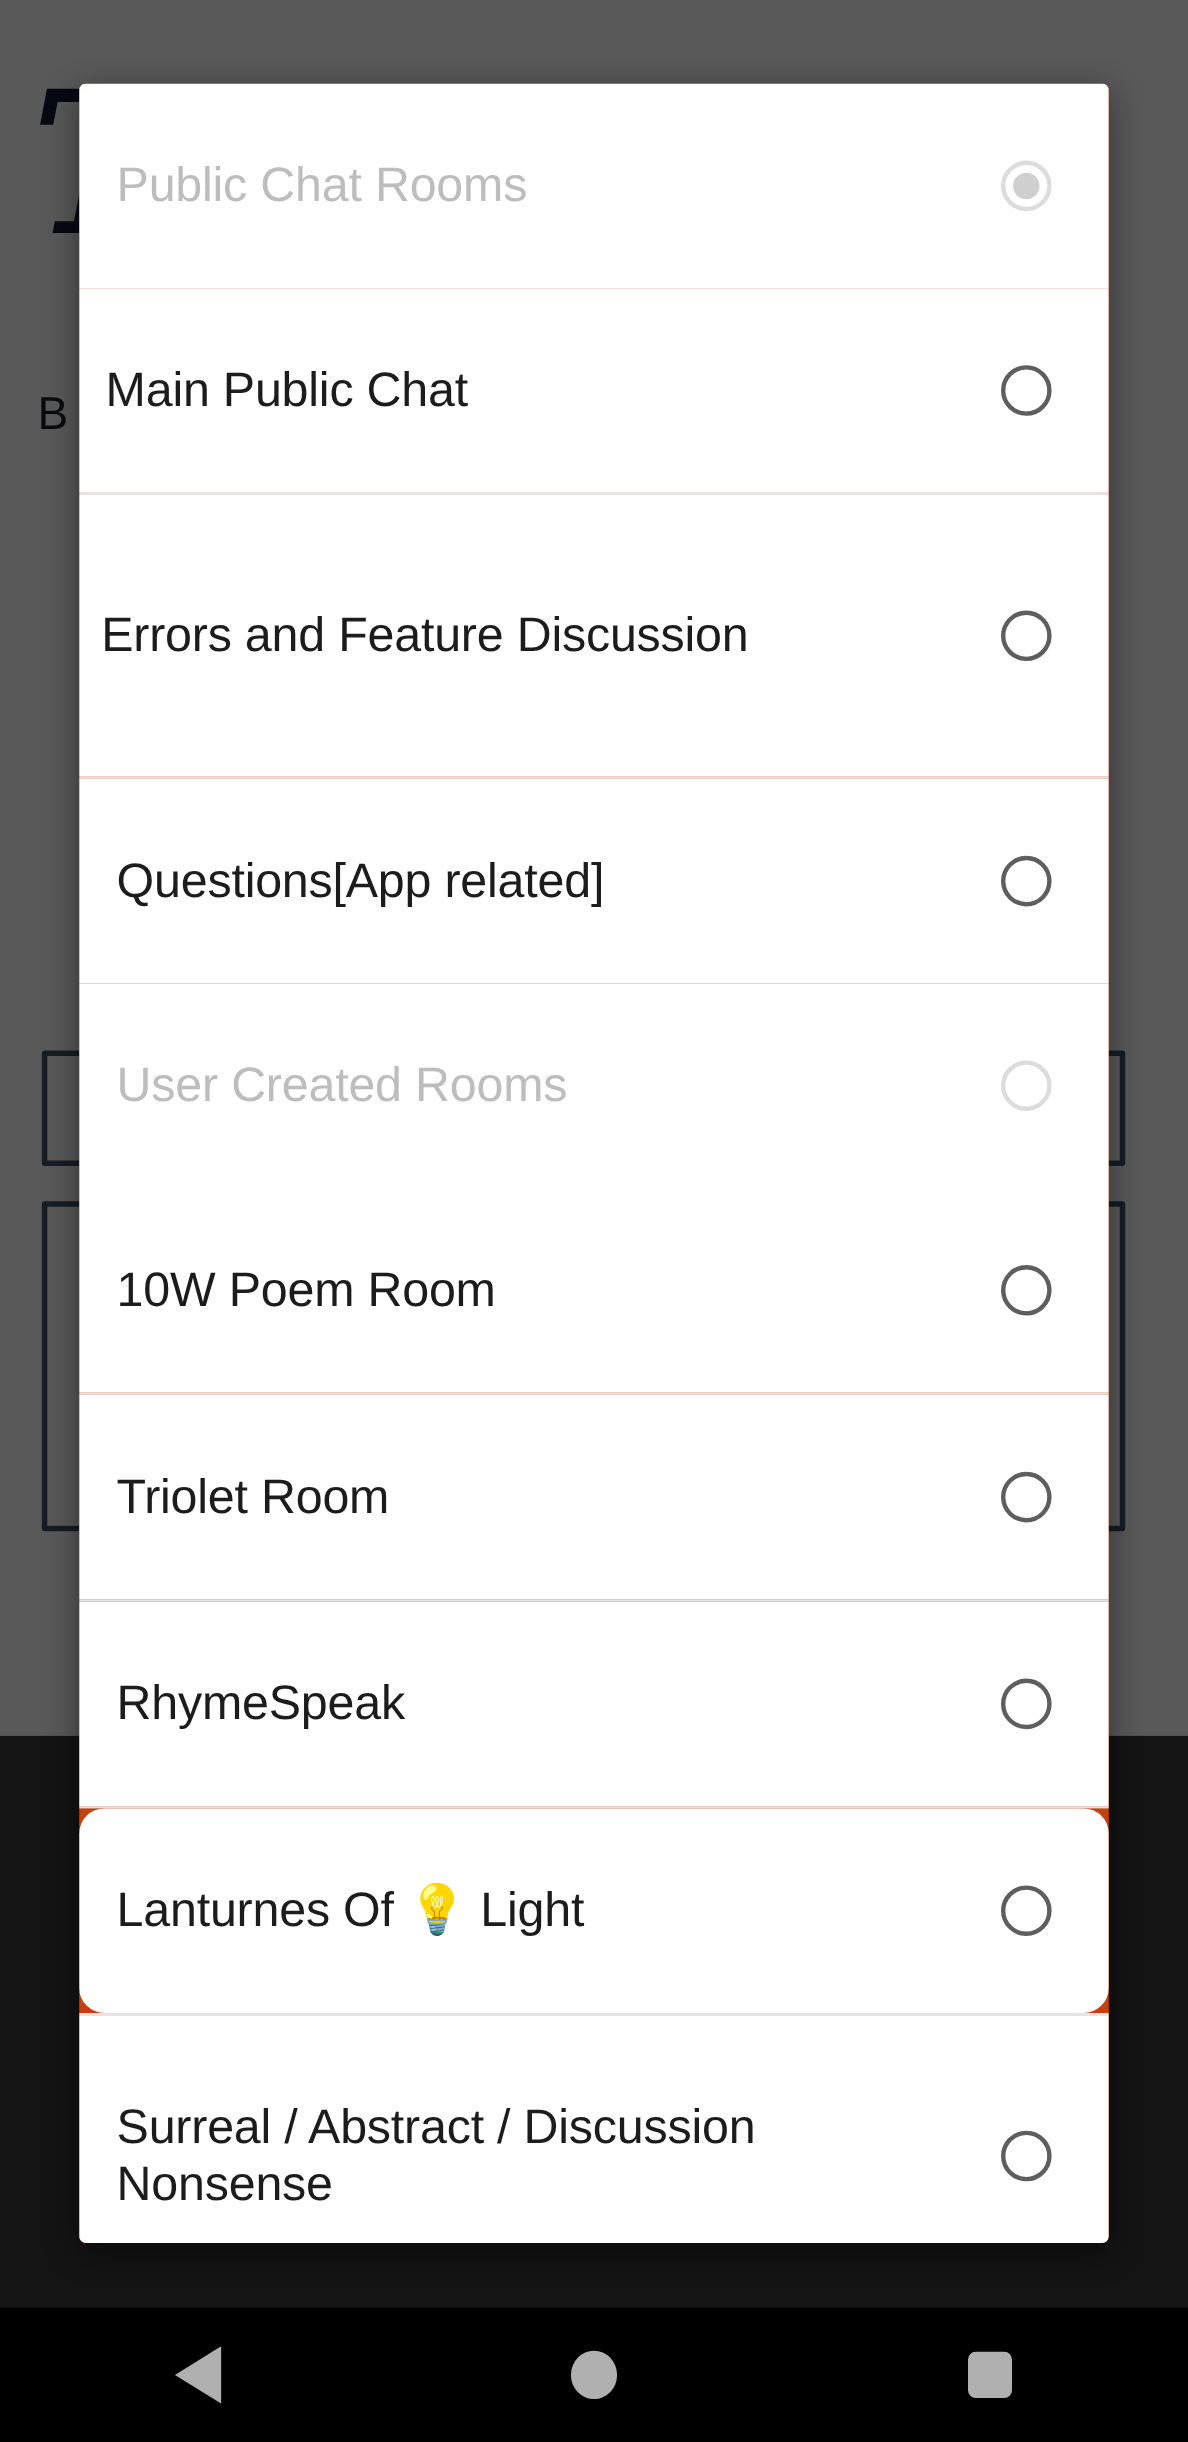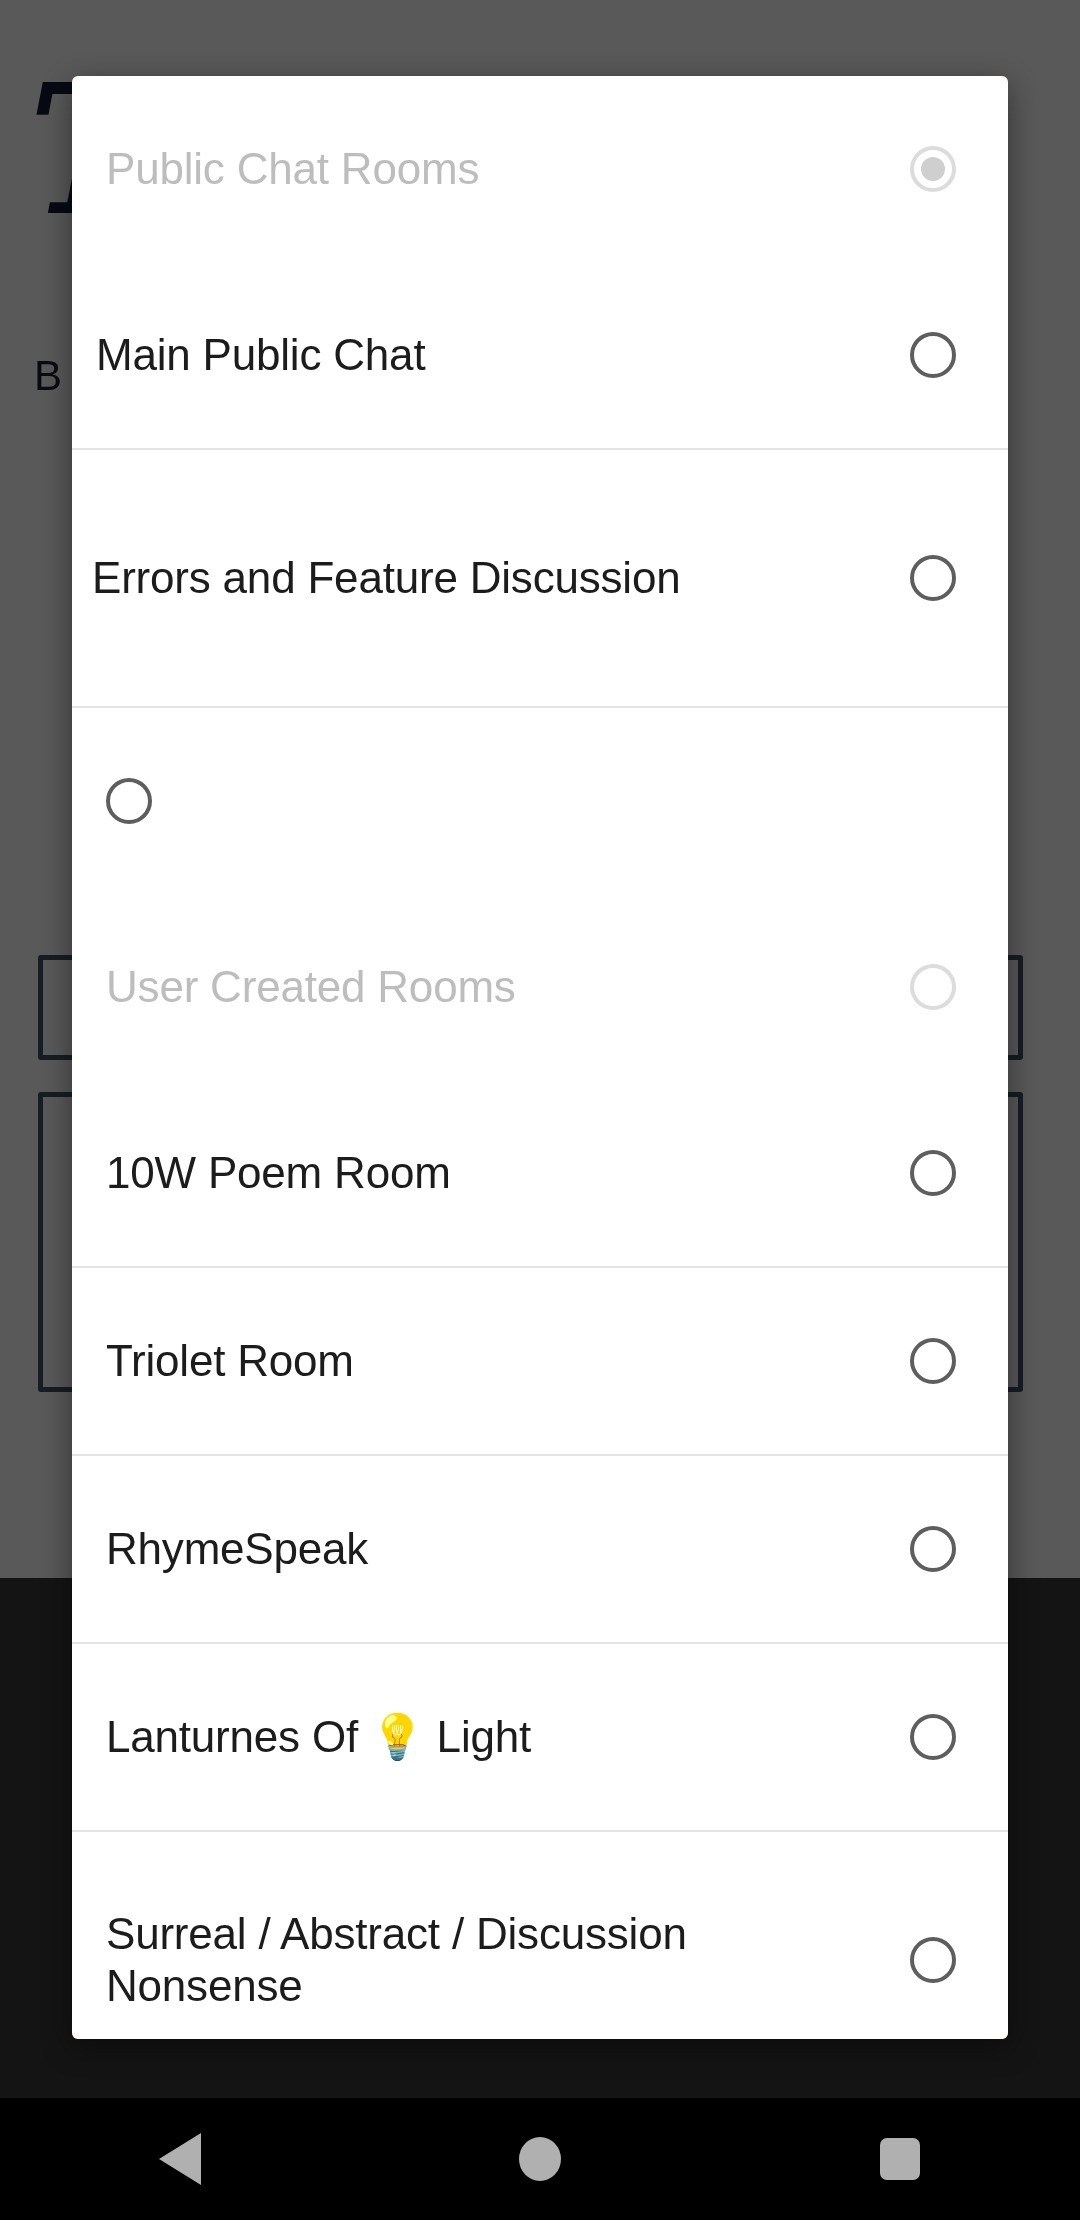--- a/index.html
+++ b/index.html
@@ -237,20 +237,21 @@
           <span class="row-label">Main Public Chat</span>
           <span class="radio"></span>
         </div>
         <div class="divider"></div>
         <div class="row" style="height: 256px; padding-left: 20px;">
           <span class="row-label">Errors and Feature Discussion</span>
           <span class="radio"></span>
         </div>
         <div class="divider"></div>
         <div class="row" style="height: 186px;">
+          <span class="row-label">Questions[App related]</span>
           <span class="radio"></span>
         </div>
         <div class="row header" style="height: 186px;">
           <span class="row-label">User Created Rooms</span>
           <span class="radio dim"></span>
         </div>
         <div class="row" style="height: 186px; gap: 41px;">
           <span class="row-label">10W Poem Room</span>
           <span class="radio"></span>
         </div>
@@ -258,21 +259,21 @@
         <div class="row" style="height: 186px;">
           <span class="row-label">Triolet Room</span>
           <span class="radio"></span>
         </div>
         <div class="divider"></div>
         <div class="row" style="height: 186px;">
           <span class="row-label">RhymeSpeak</span>
           <span class="radio"></span>
         </div>
         <div class="divider"></div>
-        <div class="row" style="height: 186px;">
+        <div class="row" style="height: 186px; border-radius: 23px;">
           <span class="row-label">Lanturnes Of 💡 Light</span>
           <span class="radio"></span>
         </div>
         <div class="divider"></div>
         <div class="row" style="height: 256px;">
           <span class="row-label">Surreal / Abstract / Discussion Nonsense</span>
           <span class="radio"></span>
         </div>
       </div>
   </div>

